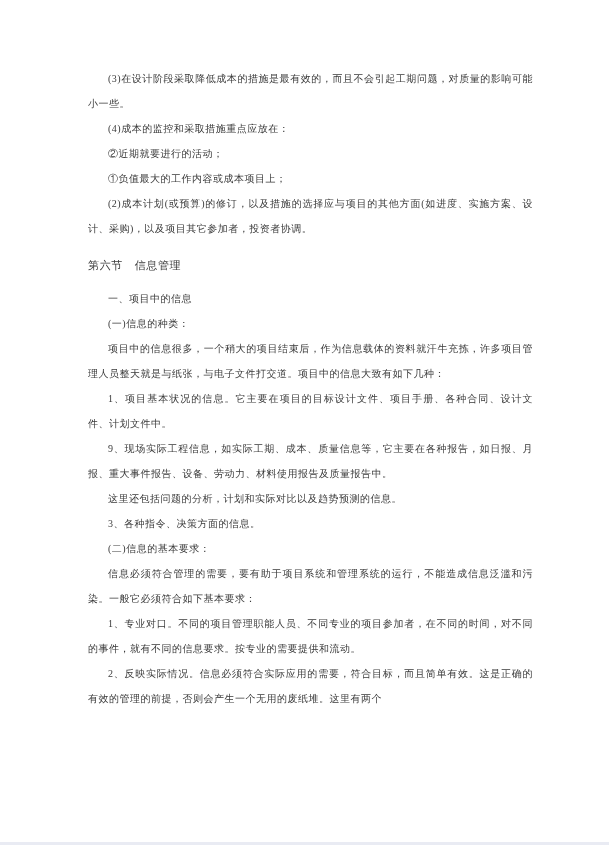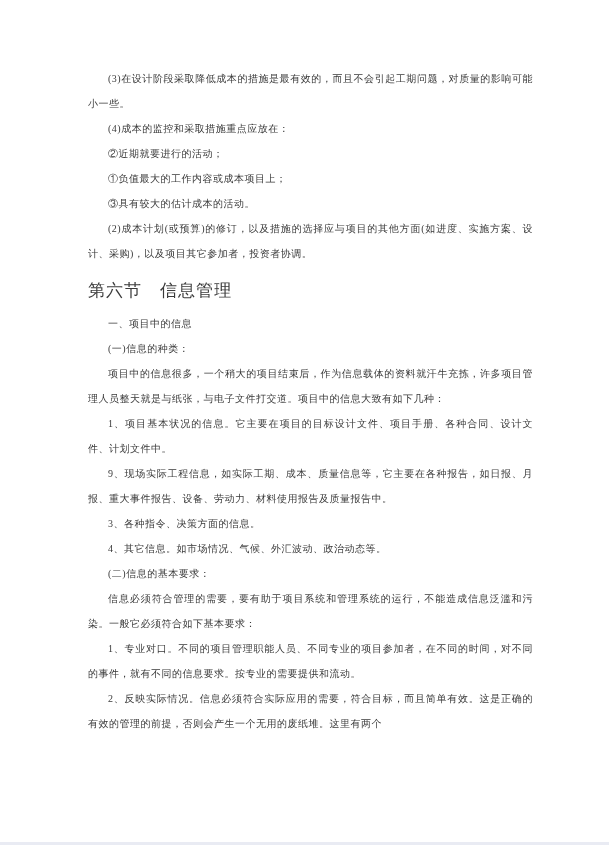--- a/index.html
+++ b/index.html
@@ -27,21 +27,21 @@
   }
   .para {
     margin: 0;
     font-size: 10px;
     line-height: 25px;
     text-indent: 2em;
     letter-spacing: 0.05em;
   }
   .heading {
     margin: 11px 0 7px 0;
-    font-size: 17px;
+    font-size: 11px;
     font-weight: normal;
     line-height: 27px;
     text-indent: 0;
     letter-spacing: 0.06em;
     text-align: left;
   }
   .page-bottom-edge {
     position: absolute;
     left: 0;
     bottom: 0;
@@ -51,29 +51,28 @@
 </style>
 </head>
 <body>
 
 <div class="page" style="background: rgb(255, 255, 255); color: rgb(58, 58, 58);">
   <div class="doc-body">
       <p class="para">(3)在设计阶段采取降低成本的措施是最有效的，而且不会引起工期问题，对质量的影响可能小一些。</p>
       <p class="para">(4)成本的监控和采取措施重点应放在：</p>
       <p class="para">②近期就要进行的活动；</p>
       <p class="para">①负值最大的工作内容或成本项目上；</p>
-      <p class="para">③具有较大的估计成本的活动。</p>
       <p class="para">(2)成本计划(或预算)的修订，以及措施的选择应与项目的其他方面(如进度、实施方案、设计、采购)，以及项目其它参加者，投资者协调。</p>
       <h2 class="heading">第六节　信息管理</h2>
       <p class="para">一、项目中的信息</p>
       <p class="para">(一)信息的种类：</p>
       <p class="para">项目中的信息很多，一个稍大的项目结束后，作为信息载体的资料就汗牛充拣，许多项目管理人员整天就是与纸张，与电子文件打交道。项目中的信息大致有如下几种：</p>
       <p class="para">1、项目基本状况的信息。它主要在项目的目标设计文件、项目手册、各种合同、设计文件、计划文件中。</p>
       <p class="para">9、现场实际工程信息，如实际工期、成本、质量信息等，它主要在各种报告，如日报、月报、重大事件报告、设备、劳动力、材料使用报告及质量报告中。</p>
+      <p class="para">这里还包括问题的分析，计划和实际对比以及趋势预测的信息。</p>
       <p class="para">3、各种指令、决策方面的信息。</p>
-      <p class="para">4、其它信息。如市场情况、气候、外汇波动、政治动态等。</p>
       <p class="para">(二)信息的基本要求：</p>
       <p class="para">信息必须符合管理的需要，要有助于项目系统和管理系统的运行，不能造成信息泛滥和污染。一般它必须符合如下基本要求：</p>
       <p class="para">1、专业对口。不同的项目管理职能人员、不同专业的项目参加者，在不同的时间，对不同的事件，就有不同的信息要求。按专业的需要提供和流动。</p>
       <p class="para">2、反映实际情况。信息必须符合实际应用的需要，符合目标，而且简单有效。这是正确的有效的管理的前提，否则会产生一个无用的废纸堆。这里有两个</p>
     </div>
   <div class="page-bottom-edge" style="background: rgb(233, 235, 243);"></div>
 </div>
 
 </body></html>

